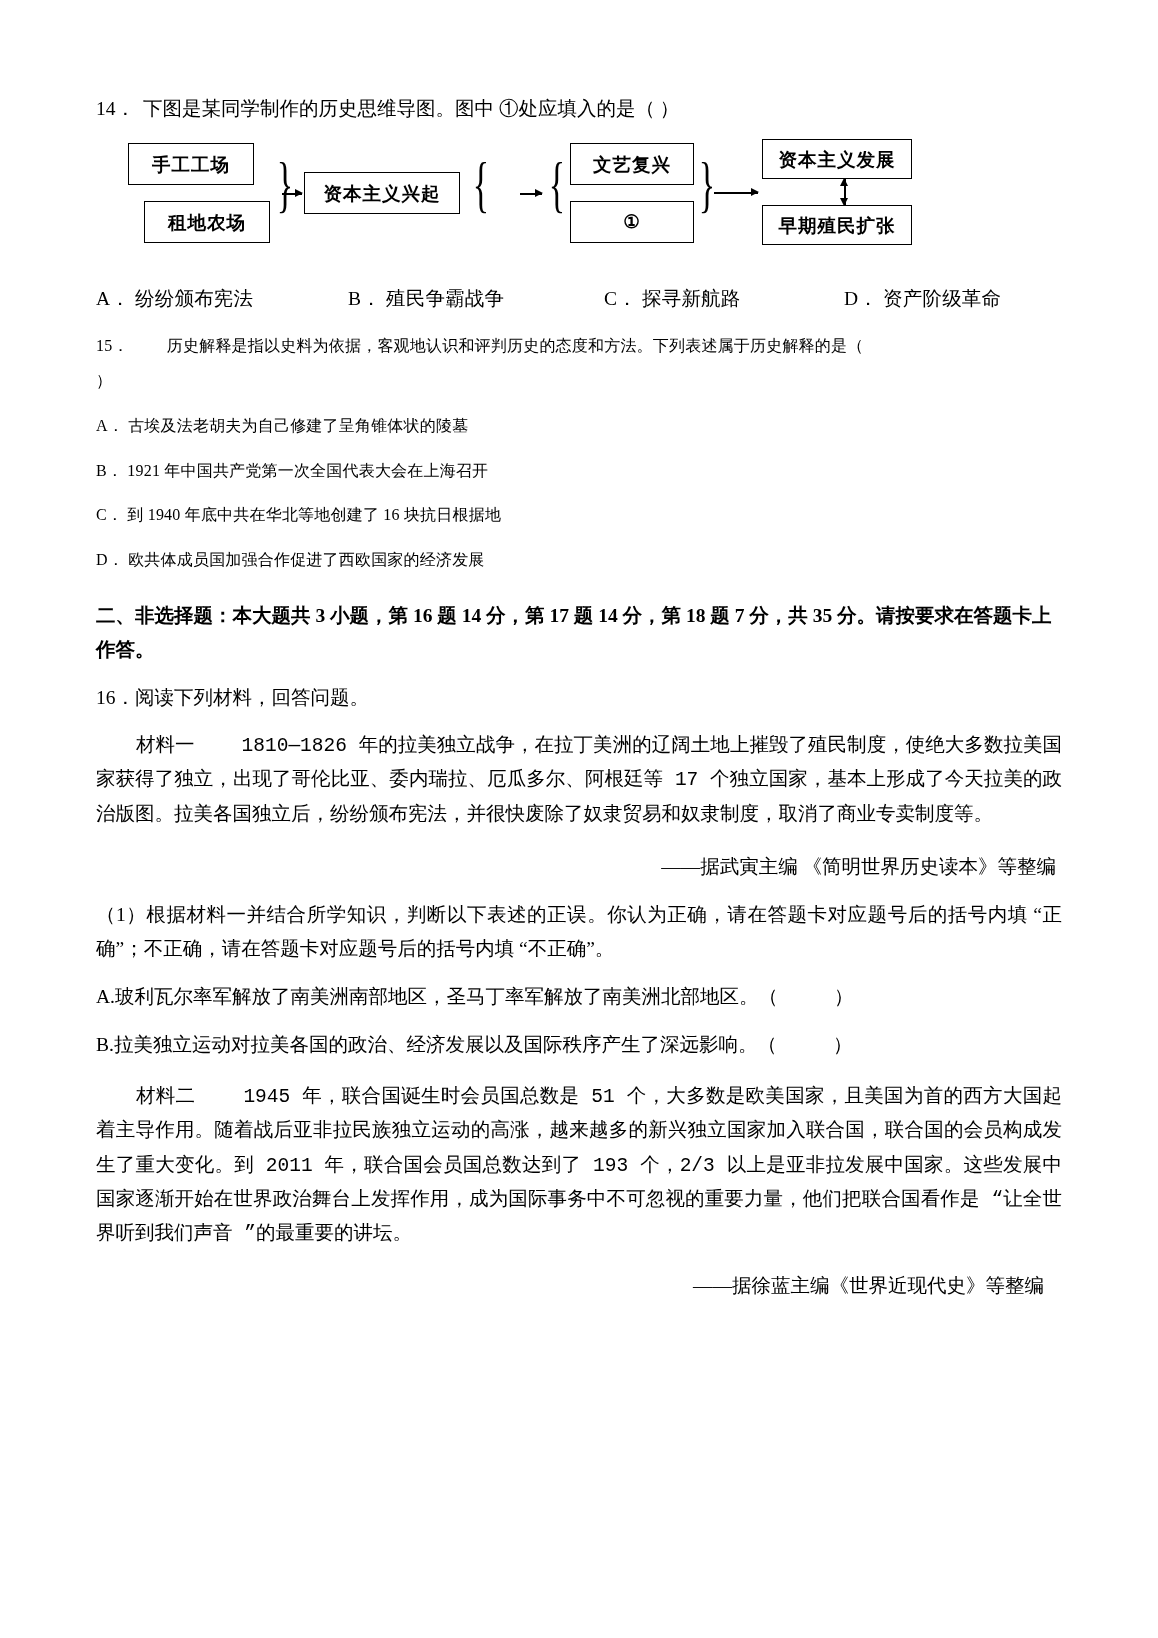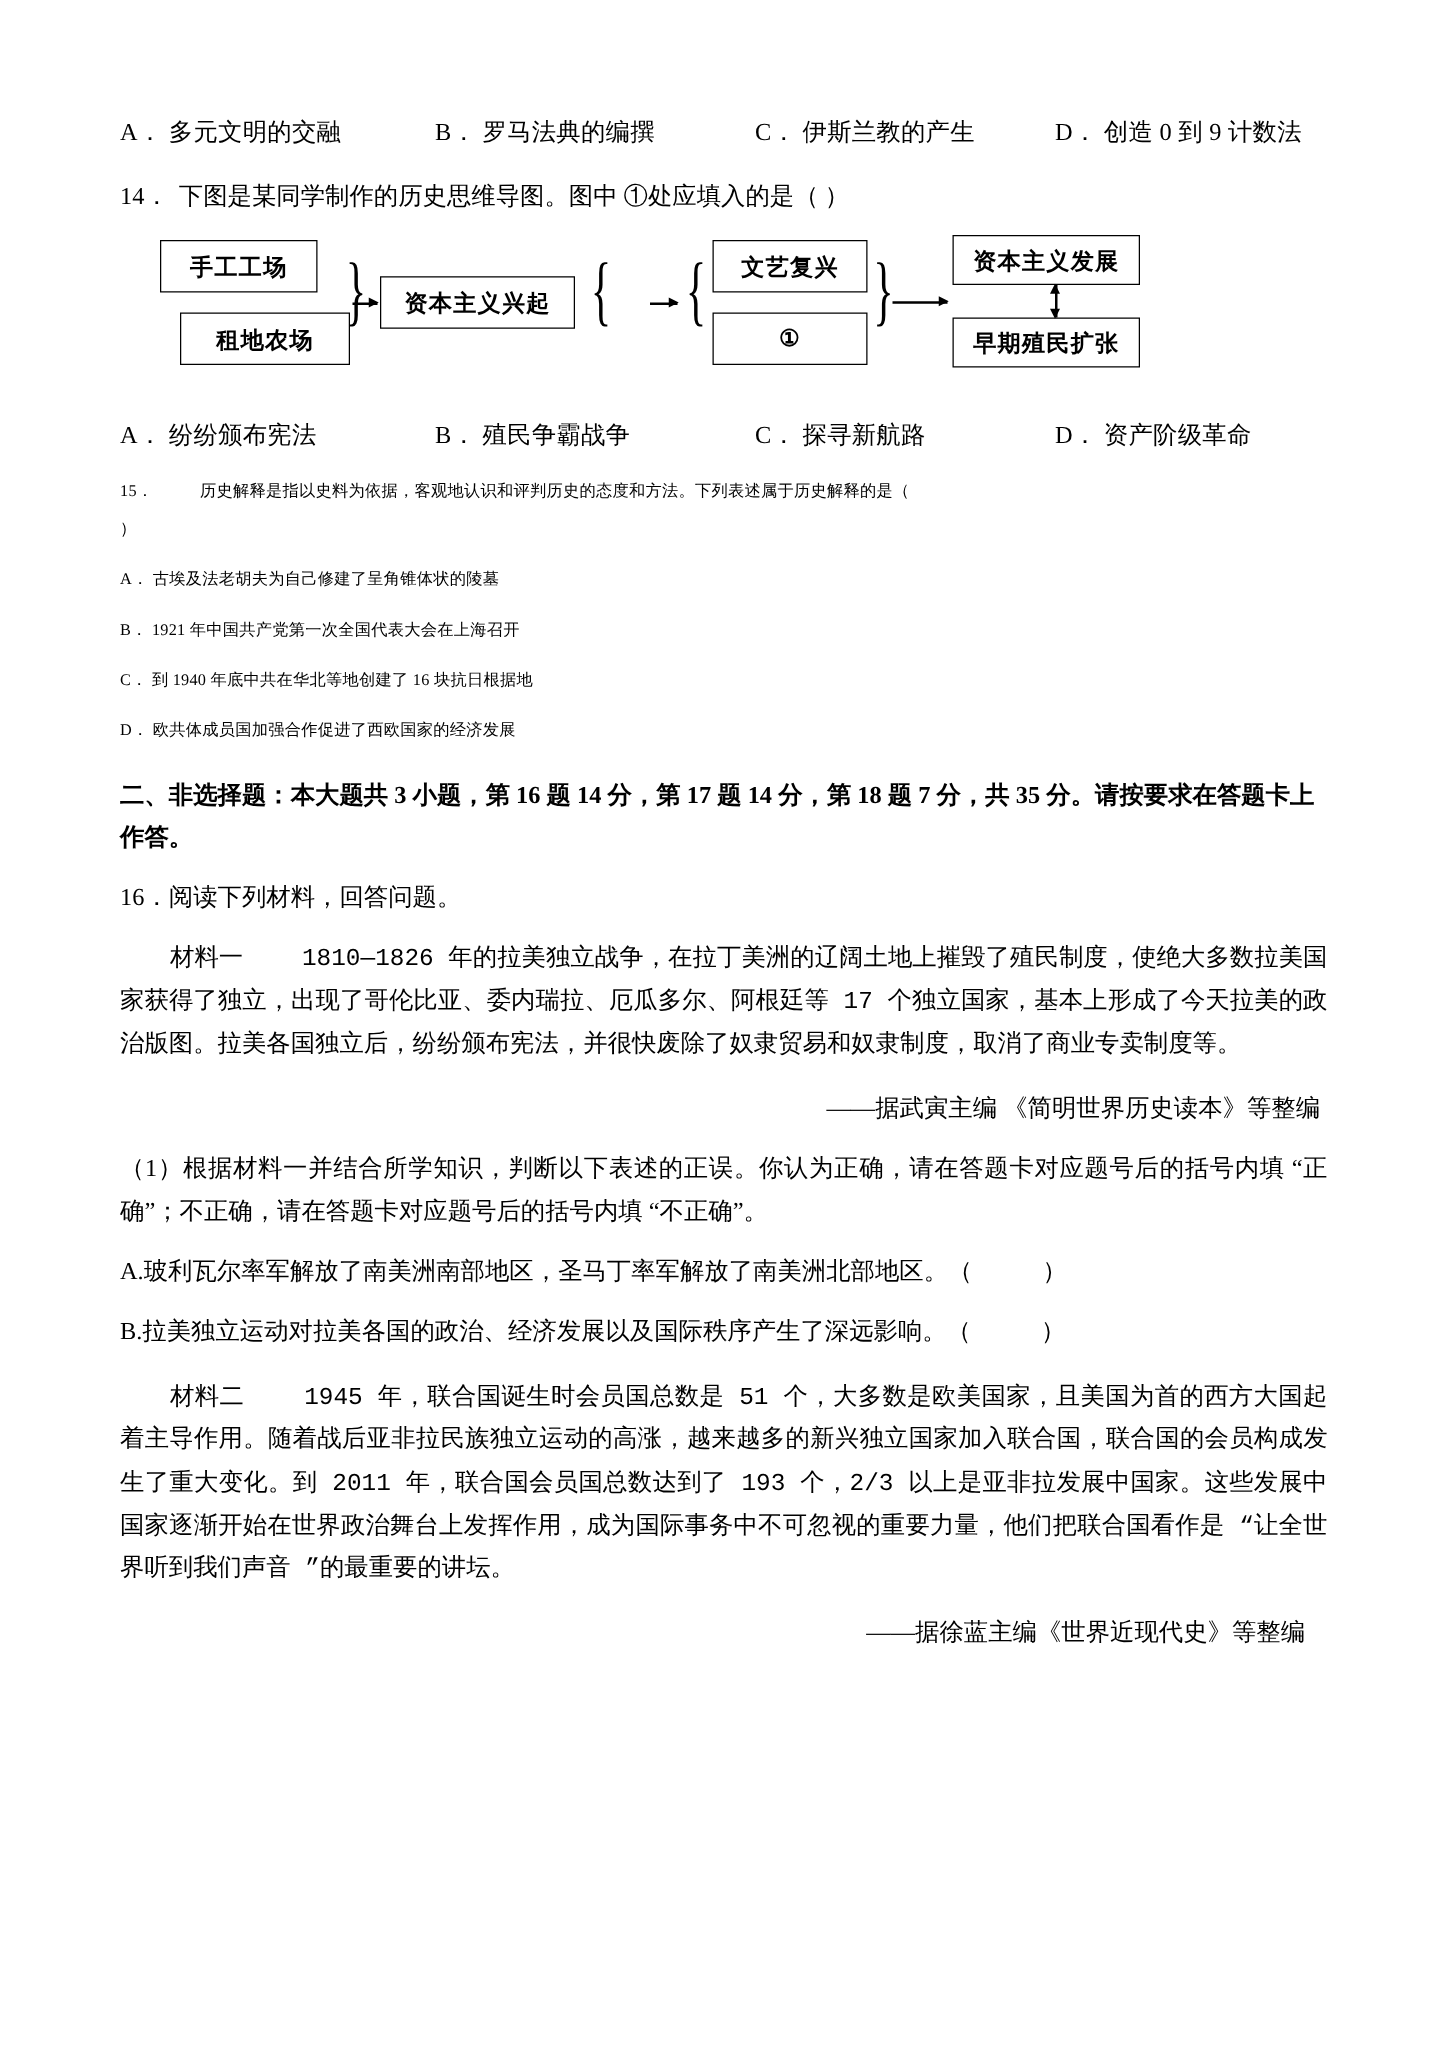--- a/index.html
+++ b/index.html
@@ -14,21 +14,21 @@
     color: #000000;
   }
   .page {
     width: 1158px;
     min-height: 1638px;
     box-sizing: border-box;
     padding: 92px 96px 40px 96px;
     position: relative;
   }
   .q-line {
-    font-size: 13px;
+    font-size: 16px;
     line-height: 1.55;
     margin: 0 0 20px 0;
     letter-spacing: 0.2px;
   }
   .opts-row {
     display: flex;
     font-size: 19.5px;
     margin: 0 0 22px 0;
     letter-spacing: 0.2px;
   }
@@ -63,21 +63,21 @@
     align-items: center;
     justify-content: center;
     font-family: "Liberation Sans", sans-serif;
     font-weight: bold;
     font-size: 18.5px;
     letter-spacing: 1px;
     background: #fff;
     white-space: nowrap;
   }
   .b1 { left: 6px;  top: 4px;   width: 126px; height: 42px; }
-  .b2 { left: 22px;  top: 62px;  width: 136px; height: 42px; }
+  .b2 { left: 22px;  top: 62px;  width: 126px; height: 42px; }
   .b3 { left: 182px; top: 33px;  width: 156px; height: 42px; }
   .b4 { left: 448px; top: 4px;   width: 124px; height: 42px; }
   .b5 { left: 448px; top: 62px;  width: 124px; height: 42px; }
   .b6 { left: 640px; top: 0px;   width: 150px; height: 40px; }
   .b7 { left: 640px; top: 66px;  width: 150px; height: 40px; }
 
   .brace {
     position: absolute;
     font-size: 62px;
     line-height: 1;
@@ -158,26 +158,20 @@
     margin: 0 0 14px 0;
   }
   .gap { display: inline-block; width: 56px; }
   .blk { margin-bottom: 18px; }
 </style>
 </head>
 <body>
 
 <div class="page">
 
-  <div class="opts-row">
-    <span class="opt opt-a"><span>A．</span>&nbsp;<span>多元文明的交融</span></span>
-    <span class="opt opt-b"><span>B．</span>&nbsp;<span>罗马法典的编撰</span></span>
-    <span class="opt opt-c"><span>C．</span>&nbsp;<span>伊斯兰教的产生</span></span>
-    <span class="opt opt-d"><span>D．</span>&nbsp;<span>创造 0 到 9 计数法</span></span>
-  </div>
 
   <div class="stem">
     <span class="num">14．</span><span>下图是某同学制作的历史思维导图。图中 ①处应填入的是（       ）</span>
   </div>
 
   <div class="diagram">
     <div class="dbox b1">手工工场</div>
     <div class="dbox b2">租地农场</div>
     <div class="brace brace-l1">}</div>
     <div class="arrow a1"></div>

